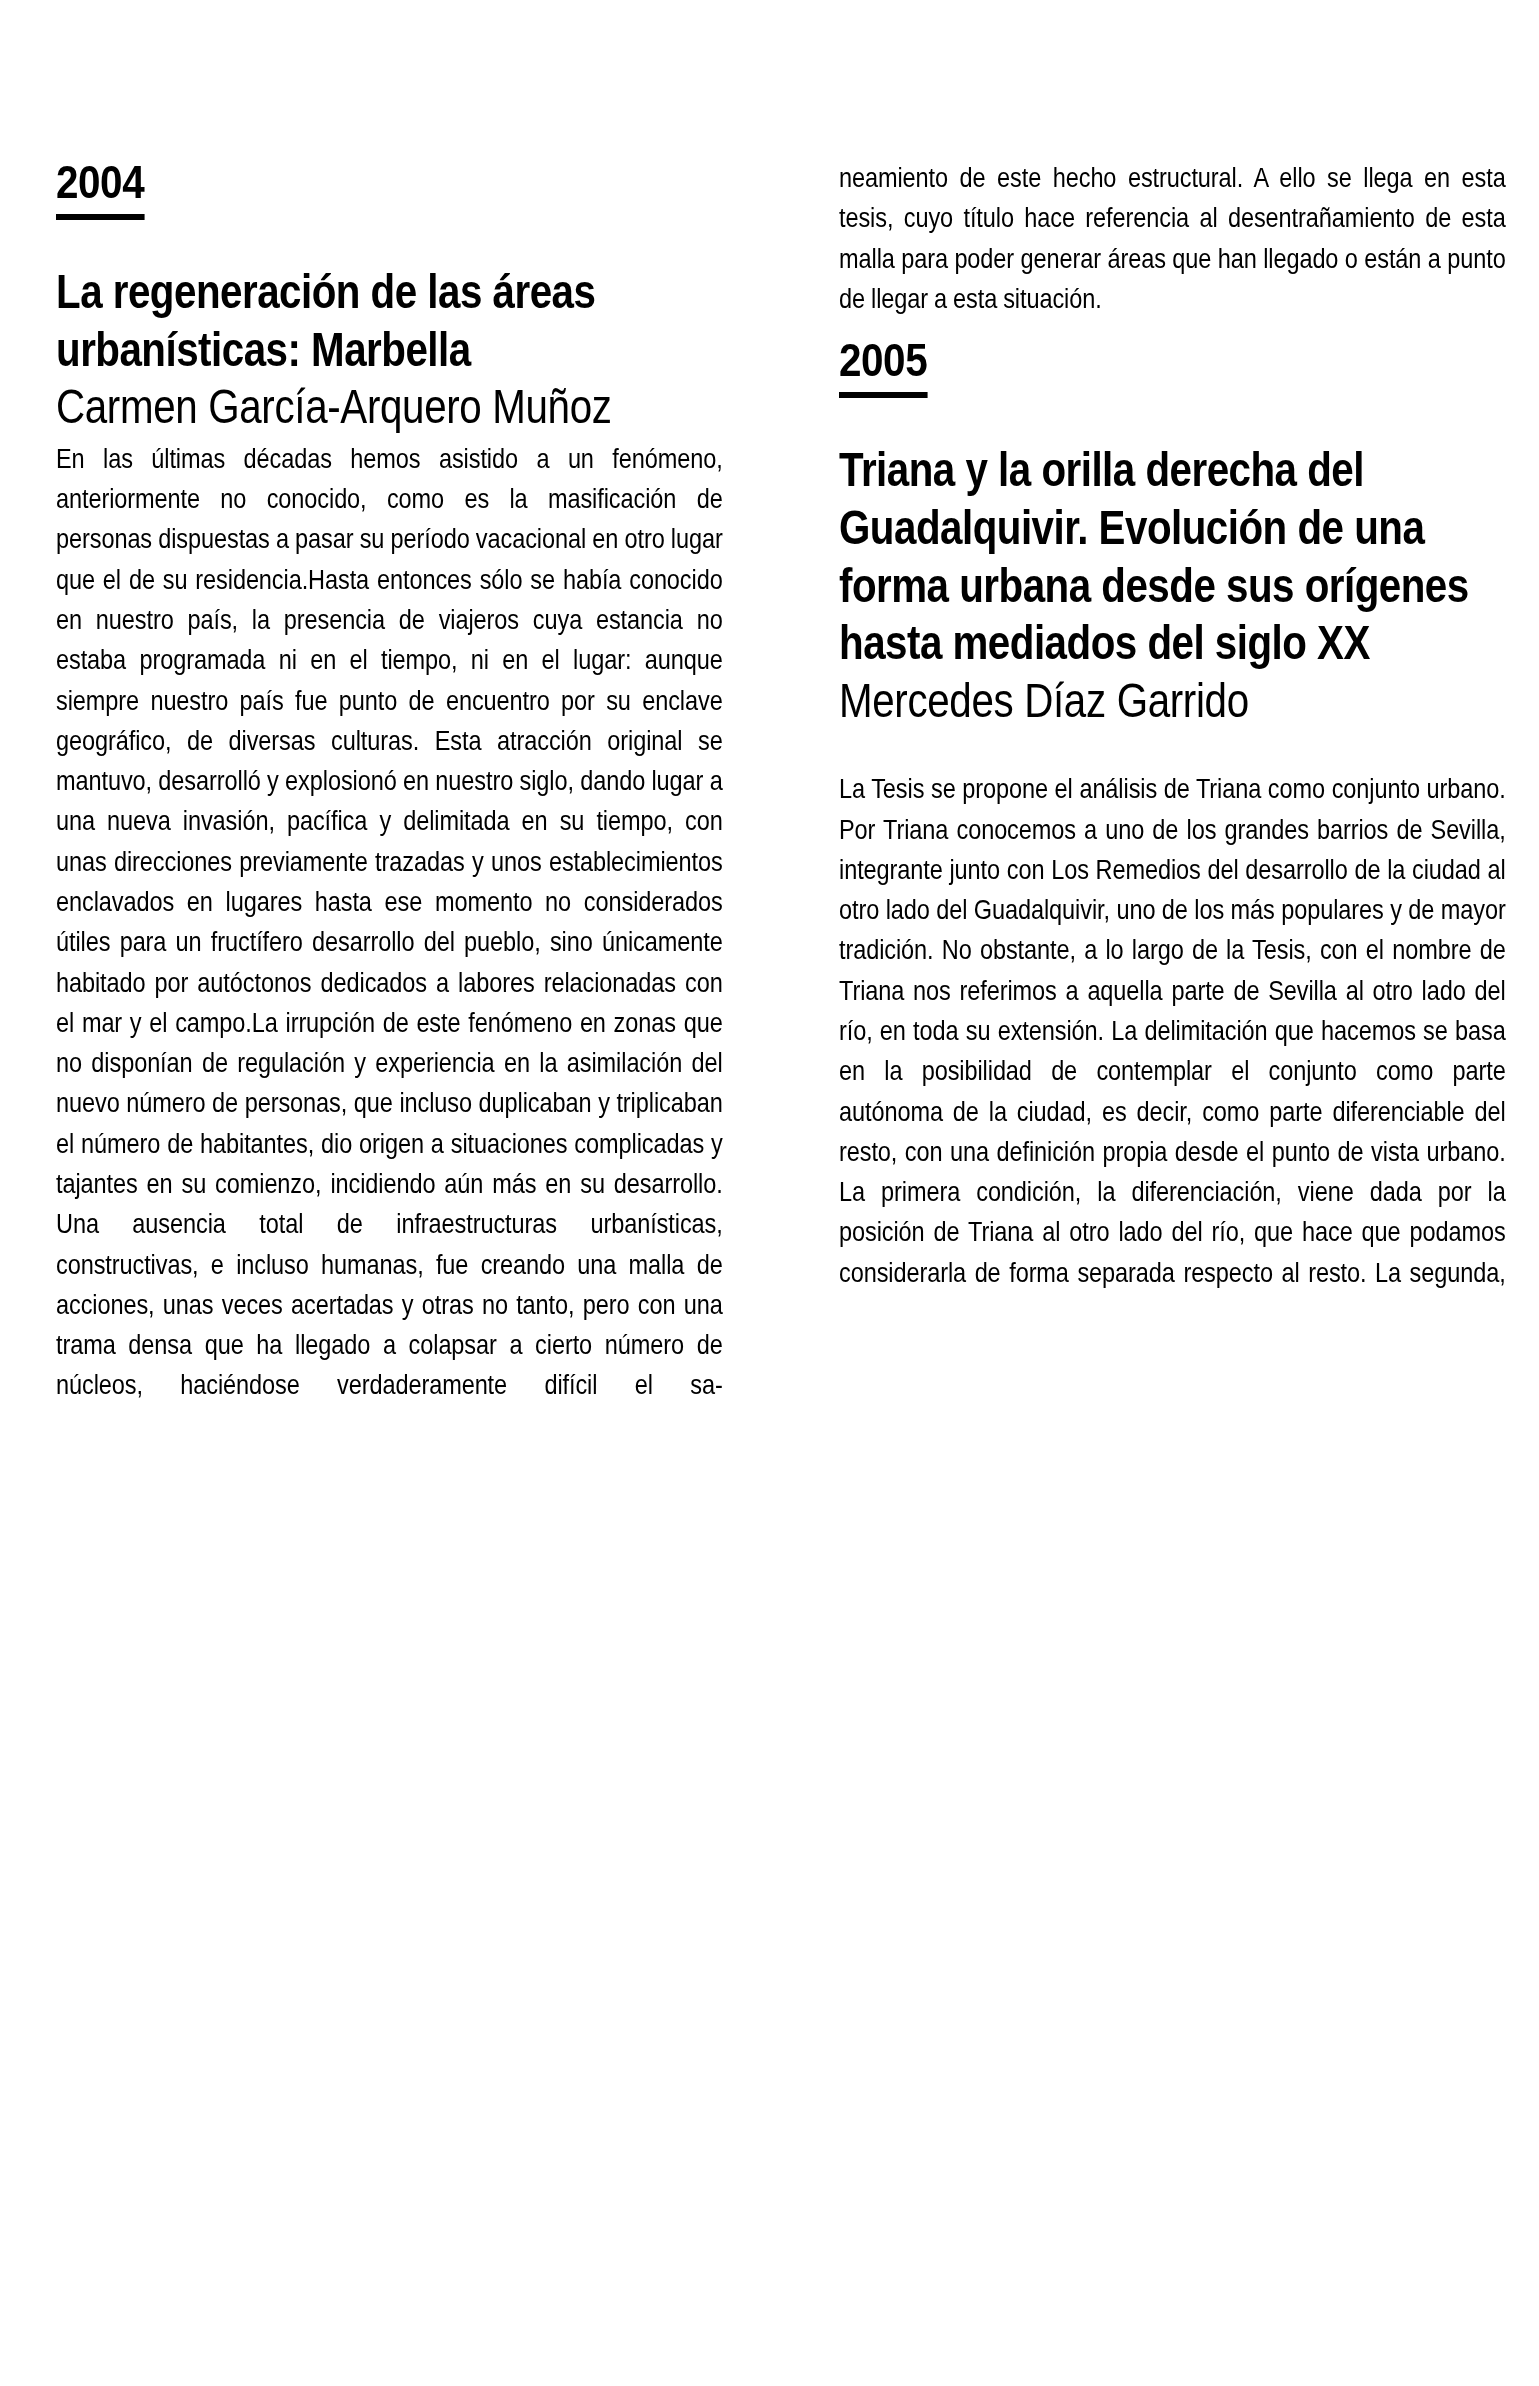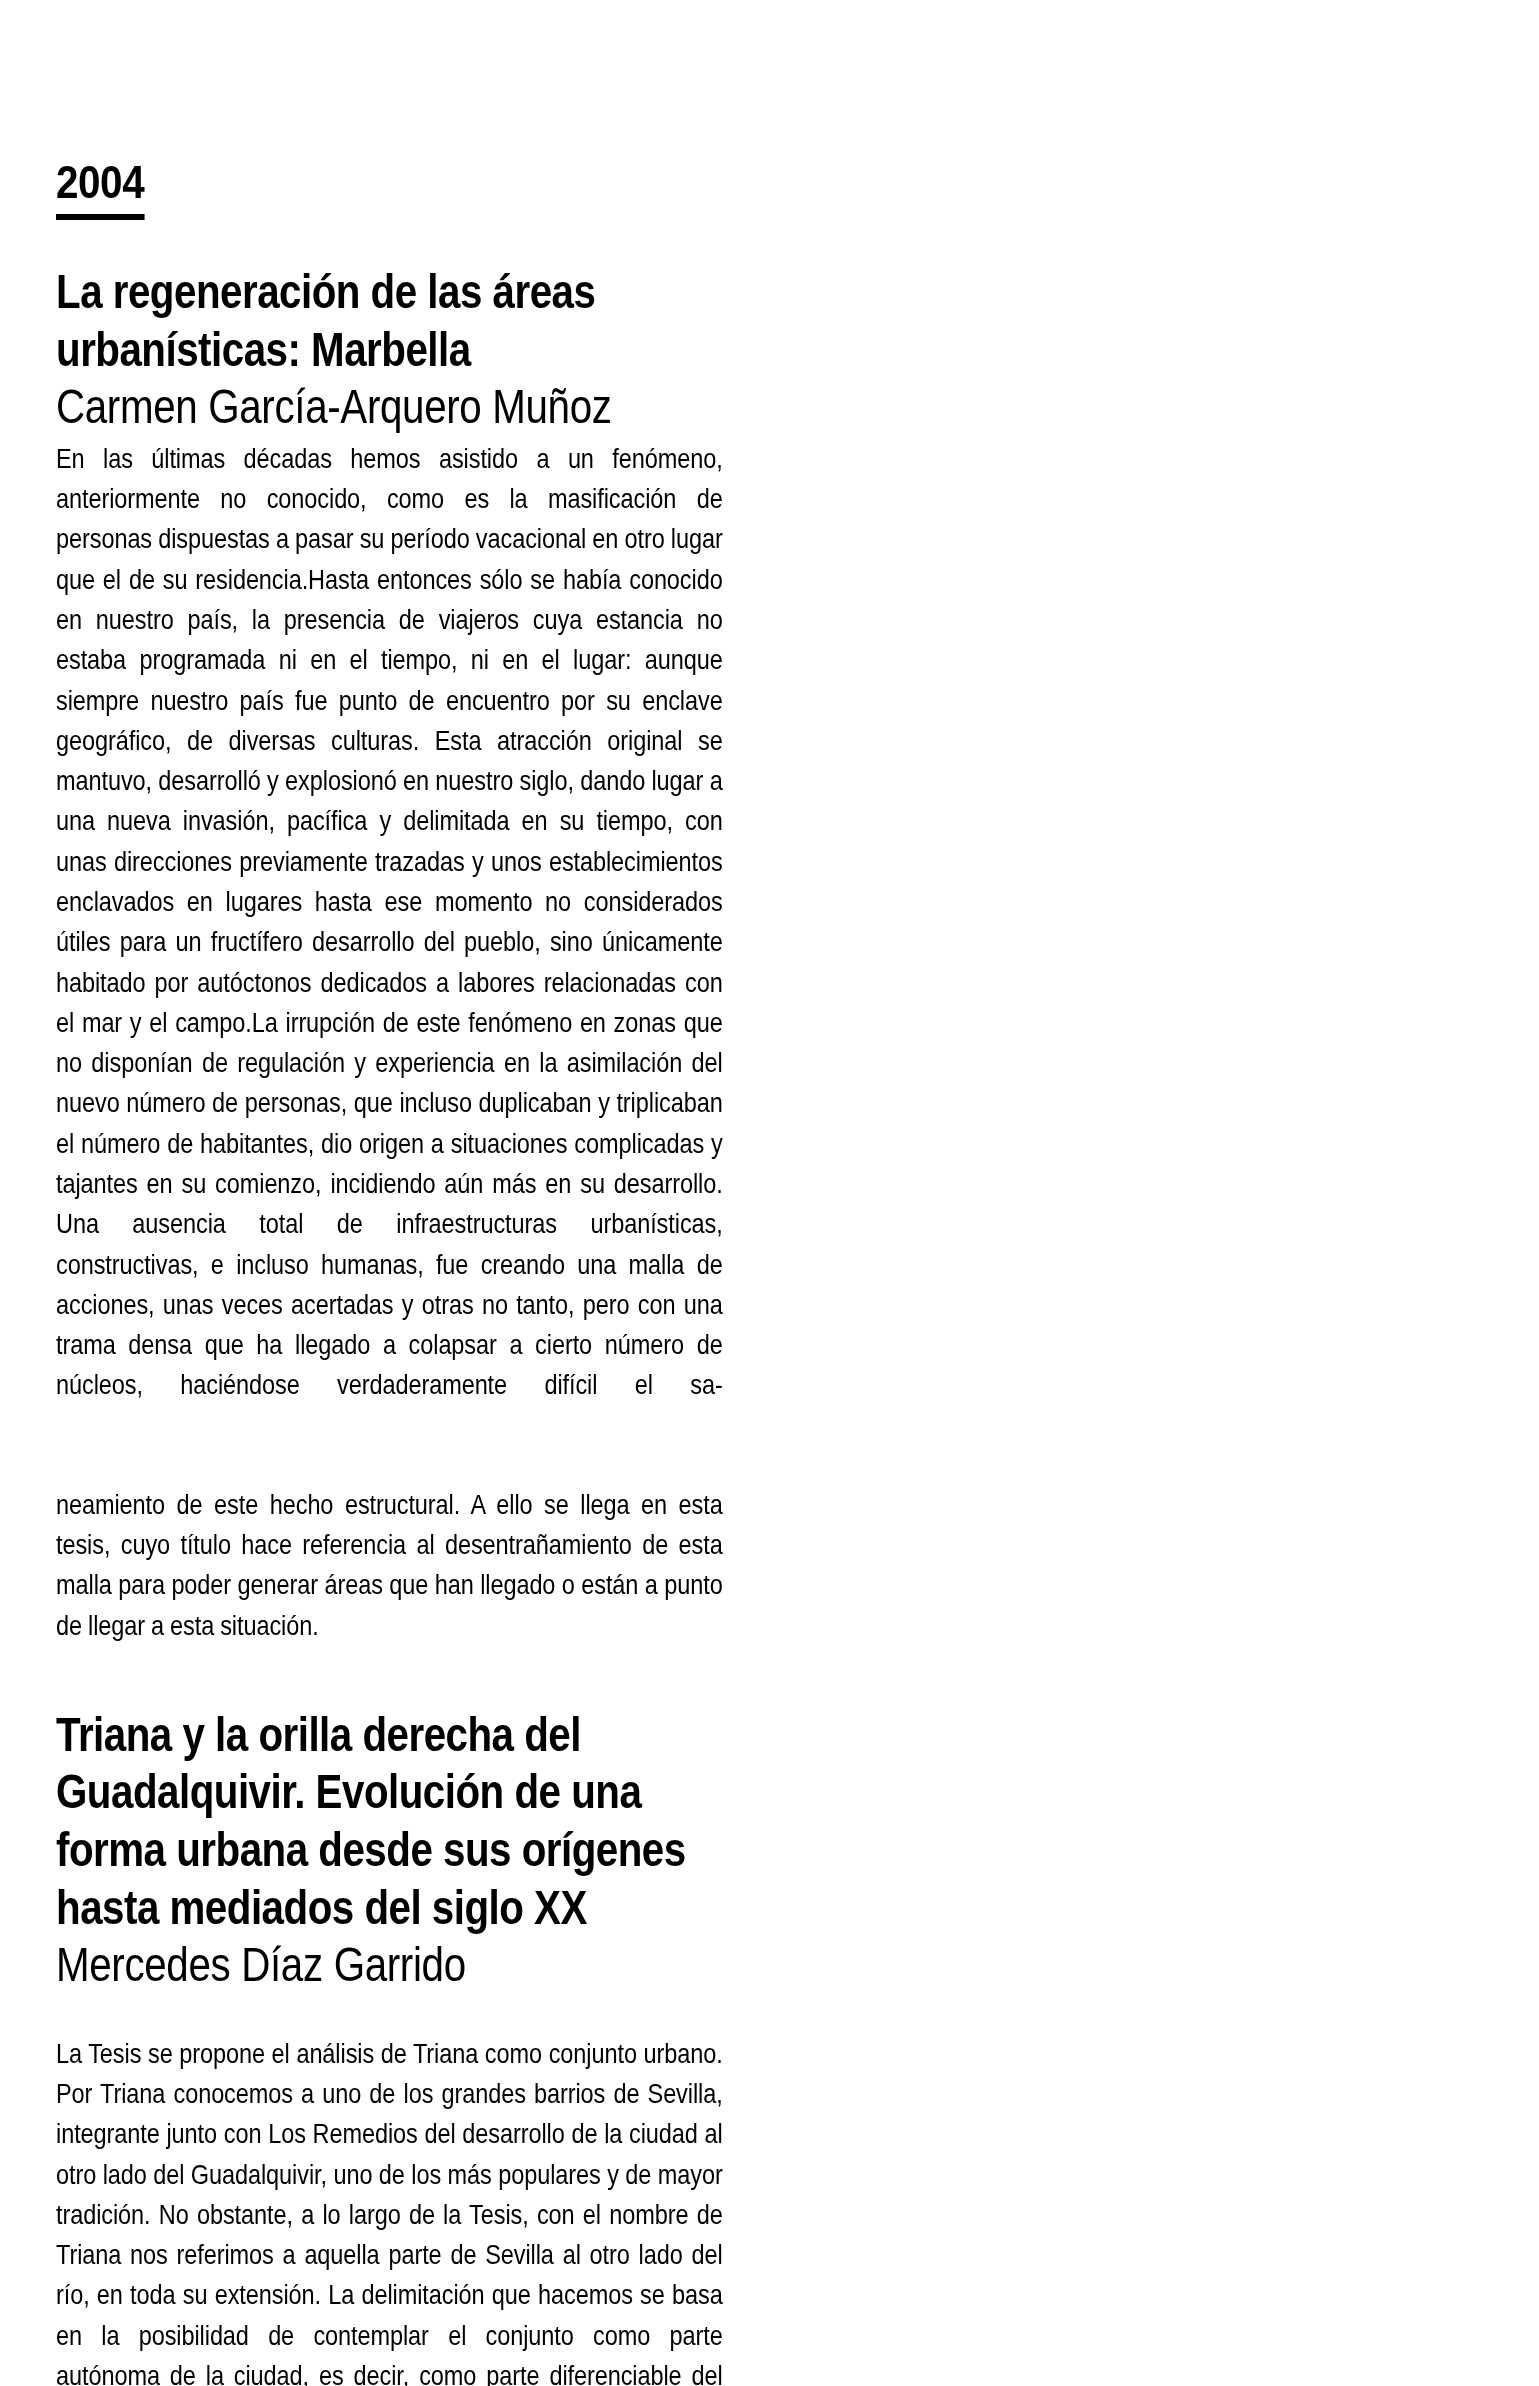--- a/index.html
+++ b/index.html
@@ -22,22 +22,22 @@
     background: #ffffff;
   }
 
   .columns {
     position: absolute;
     left: 56px;
     top: 158px;
     width: 1427px;
     height: 2125px;
     display: flex;
-    flex-direction: column;
-    gap: 79px;
+    flex-direction: row;
+    gap: 116px;
   }
 
   .column {
     width: 667px;
     flex: 0 0 667px;
     position: relative;
   }
 
   
   .year-block {
@@ -135,20 +135,23 @@
     </div>
 
     <div class="column">
 
       <div class="sp-top-right"></div>
 
       <div class="body-text">neamiento de este hecho estructural. A ello se llega en esta tesis, cuyo título hace referencia al desentrañamiento de esta malla para poder generar áreas que han llegado o están a punto de llegar a esta situación.</div>
 
       <div class="sp-para-year"></div>
 
+      <div class="year-block">
+        <span class="year">2005</span>
+      </div>
 
       <div class="sp-year-title"></div>
 
       <div class="title">Triana y la orilla derecha del Guadalquivir. Evolución de una forma urbana desde sus orígenes hasta mediados del siglo XX</div>
 
       <div class="sp-title-author"></div>
 
       <div class="author">Mercedes Díaz Garrido</div>
 
       <div class="sp-author-body-right"></div>

